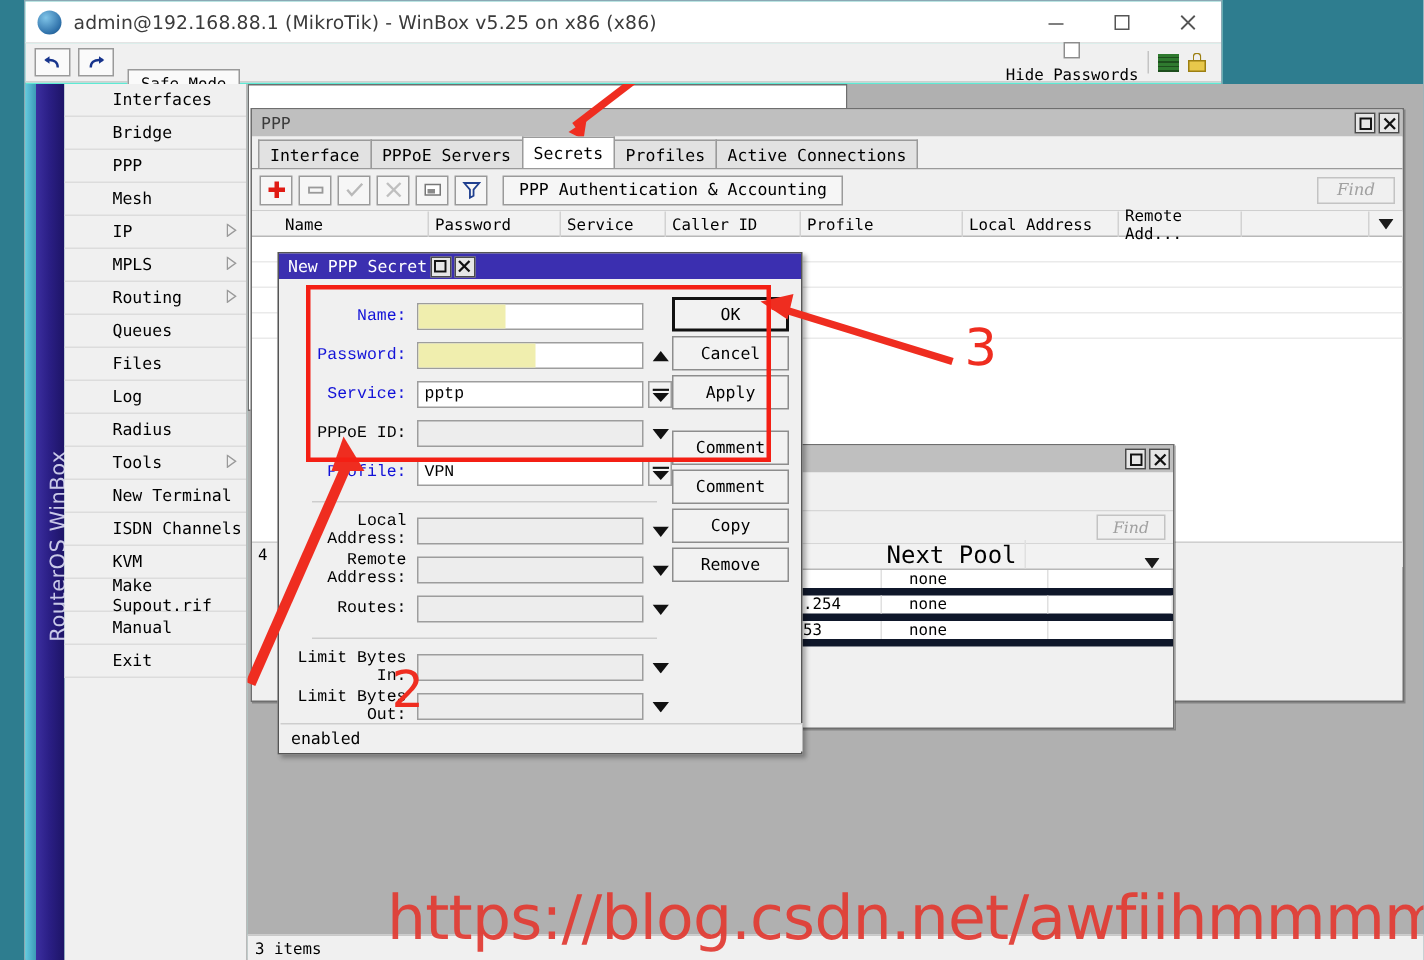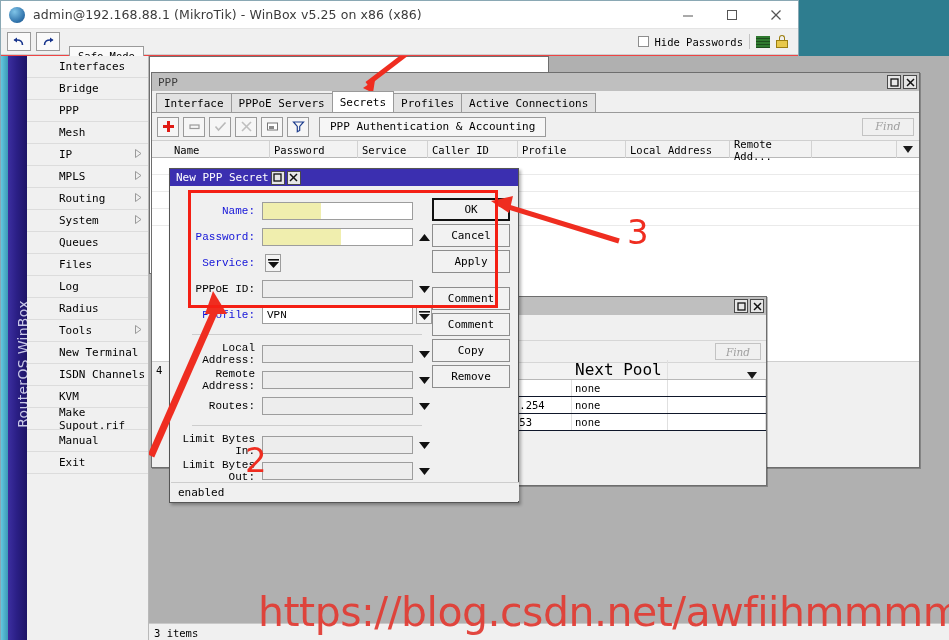--- a/index.html
+++ b/index.html
@@ -5,22 +5,22 @@
   * { box-sizing: border-box; }
   html, body { margin:0; padding:0; }
   body {
     width: 949px; height: 640px; overflow: hidden;
     font-family: "DejaVu Sans Mono", monospace;
     background: #2e7d8f;
     position: relative;
   }
   
   #app-window {
-    position:absolute; left:0; top:0; width:799px; height:640px;
-    background:#ef4444; border:1px solid #8aa8b4;
+    position:absolute; left:16px; top:0; width:799px; height:640px;
+    background:#5eead4; border:1px solid #8aa8b4;
   }
   #titlebar {
     height:28px; background:#ffffff; display:flex; align-items:center;
     padding-left:8px; border-bottom:1px solid #e4e4e4;
   }
   #app-icon {
     width:16px; height:16px; border-radius:50%;
     background:radial-gradient(circle at 35% 30%, #7fc4e8 0%, #2d6fa8 70%, #17456e 100%);
     margin-right:8px; flex:0 0 auto;
   }
@@ -42,21 +42,21 @@
     width:24px; height:19px; border:1px solid #9a9a9a; background:#fafafa;
     display:flex; align-items:center; justify-content:center;
   }
   .tb-btn svg { display:block; }
   #safe-mode {
     height:19px; min-width:64px; border:1px solid #9a9a9a; background:#fafafa;
     display:flex; align-items:center; justify-content:center;
     font-size:10.5px; color:#000; padding:0 8px; margin-left:4px;margin-top:28px;
   }
   #tb-right { margin-left:auto; display:flex; align-items:center; gap:6px; padding-right:4px; }
-  #hide-pw { display:flex; align-items:center; gap:5px; font-size:10.5px; color:#000; }
+  #hide-pw { display:flex; align-items:center; gap:5px; font-size:10.5px; color:#000;flex-direction:column; }
   #hide-pw-box { width:11px; height:11px; border:1px solid #8d8d8d; background:#fff; }
   .sep-v { width:1px; height:15px; background:#c4c4c4; }
   #green-bars { width:14px; height:12px; background:#2f7a2f;
                 background-image:repeating-linear-gradient(to bottom,#2f7a2f 0 2px,#1d4e1d 2px 3px); }
   #lock-icon { width:12px; height:13px; position:relative; }
   #lock-icon .body { position:absolute; bottom:0; left:0; width:12px; height:8px;
                      background:#e8c84b; border:1px solid #9c7f12; }
   #lock-icon .shackle { position:absolute; top:0; left:3px; width:6px; height:6px;
                         border:1.5px solid #9c7f12; border-bottom:none;
                         border-radius:3px 3px 0 0; }
@@ -128,21 +128,21 @@
   
   #profiles-window { left:360px; top:240px; width:258px; height:190px; }
   #prof-toolbar { height:26px; background:#f0f0f0; border-bottom:1px solid #d6d6d6; }
   #prof-findrow { height:22px; background:#f0f0f0; display:flex; align-items:center;
                   justify-content:flex-end; padding-right:5px; border-bottom:1px solid #d6d6d6; }
   #prof-find { width:46px; height:17px; border:1px solid #c3c3c3; background:#f0f0f0;
                display:flex; align-items:center; justify-content:center;
                font-family:"DejaVu Serif", serif; font-style:italic; font-size:10.5px; color:#a0a0a0; }
   #prof-table { background:#ffffff; }
   #prof-head { display:flex; height:17px; background:#f2f2f2; border-bottom:1px solid #b8b8b8;align-items:flex-end; }
-  .prof-row { display:flex; height:17px; border-bottom:1px solid #0f172a; font-size:10.5px; }
+  .prof-row { display:flex; height:17px; border-bottom:5px solid #0f172a; font-size:10.5px;gap:15px; }
   .prof-cell { display:flex; align-items:center; padding-left:3px; border-right:1px solid #e0e0e0; }
 
   
   #lower-window { left:120px; top:370px; width:400px; height:218px;
                   background:#ffffff; border:1px solid #6e6e6e; }
   #lower-status { position:absolute; left:0; bottom:0; width:100%; height:18px;
                   background:#f0f0f0; border-top:1px solid #c9c9c9;
                   display:flex; align-items:center; padding-left:5px; font-size:10.5px; }
 
   
@@ -276,26 +276,20 @@
               <path d="M0.5 0.5 L6 4.5 L0.5 8.5 Z" fill="none" stroke="#9a9a9a" stroke-width="1"></path>
             </svg></span>
         </div>
         <div class="menu-item">
           <span>Routing</span>
           <span class="arrow"><svg width="7" height="9" viewBox="0 0 7 9">
               <path d="M0.5 0.5 L6 4.5 L0.5 8.5 Z" fill="none" stroke="#9a9a9a" stroke-width="1"></path>
             </svg></span>
         </div>
         <div class="menu-item">
-          <span>System</span>
-          <span class="arrow"><svg width="7" height="9" viewBox="0 0 7 9">
-              <path d="M0.5 0.5 L6 4.5 L0.5 8.5 Z" fill="none" stroke="#9a9a9a" stroke-width="1"></path>
-            </svg></span>
-        </div>
-        <div class="menu-item">
           <span>Queues</span>
         </div>
         <div class="menu-item">
           <span>Files</span>
         </div>
         <div class="menu-item">
           <span>Log</span>
         </div>
         <div class="menu-item">
           <span>Radius</span>
@@ -500,20 +494,23 @@
                   <span class="txt"></span>
                 </div>
                 <div class="spin">
                   <svg width="11" height="7" viewBox="0 0 11 7">
                     <path d="M0 7 L5.5 0 L11 7 Z" fill="#111"></path>
                   </svg>
                 </div>
               </div>
               <div class="frow">
                 <div class="flabel mod">Service:</div>
+                <div class="finput">
+                  <span class="txt">pptp</span>
+                </div>
                 <div class="updown">
                   <svg width="11" height="9" viewBox="0 0 11 9">
                     <rect x="0" y="0" width="11" height="1.6" fill="#111"></rect>
                     <path d="M0 3 L11 3 L5.5 9 Z" fill="#111"></path>
                   </svg>
                 </div>
               </div>
               <div class="frow">
                 <div class="flabel">PPPoE ID:</div>
                 <div class="finput gray">

